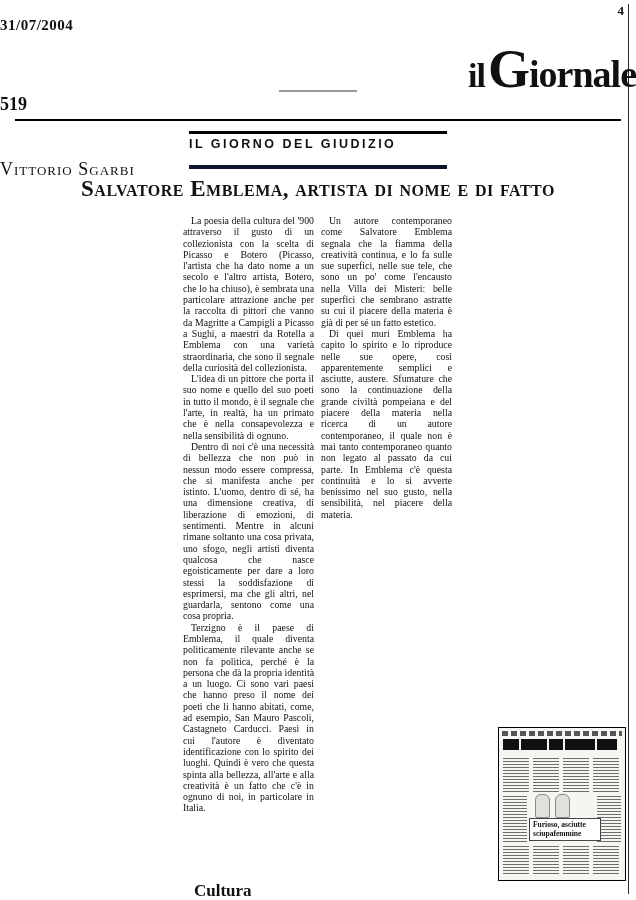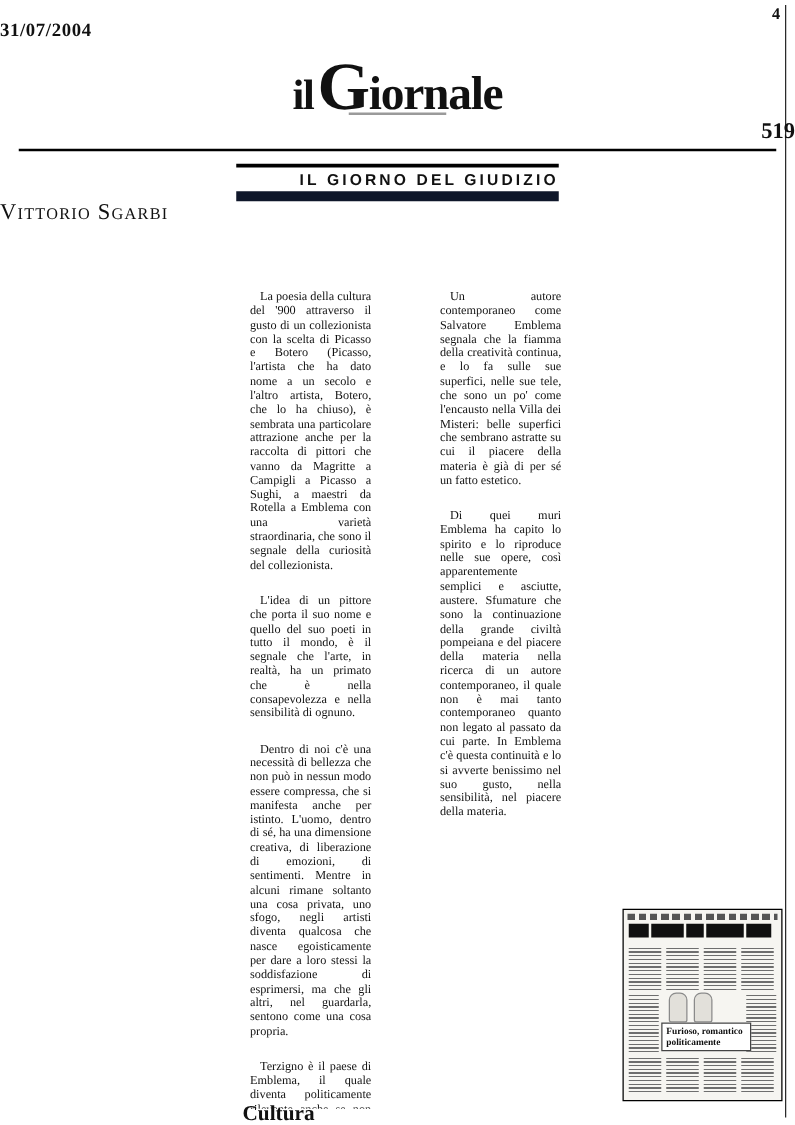--- a/index.html
+++ b/index.html
@@ -9,52 +9,52 @@
     font-family:"Liberation Serif", serif;
     overflow:hidden;
   }
   .abs { position:absolute; }
 
   .corner-num { right:12px; top:3px; font-size:13px; font-weight:bold; }
   .edge-line { right:7px; top:4px; bottom:6px; width:1px; background:#2a2a2a; }
 
   .date { left:0; right:0; top:17px; text-align:left; font-size:15px; font-weight:bold; letter-spacing:.5px; }
 
-  .masthead { left:0; right:0; top:42px; text-align:center; line-height:1; font-weight:bold; letter-spacing:-1px; }
+  .masthead { left:0; right:0; top:42px; text-align:right; line-height:1; font-weight:bold; letter-spacing:-1px; }
   .mh-il   { font-size:34px; }
   .mh-g    { font-size:54px; }
   .mh-rest { font-size:38px; }
   .tagline-bar { left:50%; top:90px; width:78px; height:2px; background:#9a9a9a; transform:translateX(-50%); }
 
-  .issue { left:0; right:0; top:94px; text-align:right; font-size:18px; font-weight:bold; }
+  .issue { left:0; right:0; top:94px; text-align:left; font-size:18px; font-weight:bold; }
 
   .rule-top { left:15px; right:15px; top:119px; height:2px; background:#000; }
 
   .kicker {
     left:50%; top:131px; transform:translateX(-50%);
-    width:258px; text-align:right;
-    border-top:3px solid #000; border-bottom:8px solid #0f172a;
-    padding:3px 0 2px;
+    width:258px; text-align:left;
+    border-top:3px solid #000; border-bottom:4px solid #0f172a;
+    padding:3px 0 14px;
     font-family:"Liberation Sans", sans-serif;
     font-size:12.5px; font-weight:bold; letter-spacing:2.5px; white-space:nowrap;
   }
 
   .byline { left:0; right:0; top:159px; text-align:left; font-variant:small-caps; font-size:18px; letter-spacing:1px; }
 
   .headline {
     left:10px; right:10px; top:176px; margin:0; text-align:center;
     font-variant:small-caps; font-weight:bold; font-size:23px; letter-spacing:.5px;
     line-height:1.1;
   }
 
   .col { top:215px; width:131px; height:672px; overflow:hidden;
          font-size:9.8px; line-height:11.3px; text-align:justify; }
   .col1 { left:183px; }
-  .col2 { left:335px; }
-  .col p.para { margin:17px; text-indent:8px; }
+  .col2 { left:321px; }
+  .col p.para { margin:0; text-indent:8px; }
 
   .footer-left  { left:194px; top:881px; font-size:17px; font-weight:bold; }
   .footer-right { right:16px;  top:883px; font-size:15px; font-weight:bold;margin-top:23px; }
 
   
   .thumb { left:498px; top:727px; width:126px; height:152px;
            border:1px solid #000; background:#f6f5f1; }
   .thumb .abs { position:absolute; }
   .ftext { background-image:repeating-linear-gradient(to bottom,#6e6e6e 0,#6e6e6e 1px,transparent 1px,transparent 3px); }
   .t-head { left:3px; right:3px; top:3px; height:5px;
@@ -87,20 +87,21 @@
   <div class="abs tagline-bar"></div>
 
   <div class="abs issue">519</div>
 
   <div class="abs rule-top"></div>
 
   <div class="abs kicker">IL GIORNO DEL GIUDIZIO</div>
 
   <div class="abs byline">Vittorio Sgarbi</div>
 
+  <h1 class="abs headline">Salvatore Emblema, artista di nome e di fatto</h1>
 
   <div class="abs col col1">
       <p class="para">La poesia della cultura del '900 attraverso il gusto di un collezionista con la scelta di Picasso e Botero (Picasso, l'artista che ha dato nome a un secolo e l'altro artista, Botero, che lo ha chiuso), è sembrata una particolare attrazione anche per la raccolta di pittori che vanno da Magritte a Campigli a Picasso a Sughi, a maestri da Rotella a Emblema con una varietà straordinaria, che sono il segnale della curiosità del collezionista.</p>
       <p class="para">L'idea di un pittore che porta il suo nome e quello del suo poeti in tutto il mondo, è il segnale che l'arte, in realtà, ha un primato che è nella consapevolezza e nella sensibilità di ognuno.</p>
       <p class="para">Dentro di noi c'è una necessità di bellezza che non può in nessun modo essere compressa, che si manifesta anche per istinto. L'uomo, dentro di sé, ha una dimensione creativa, di liberazione di emozioni, di sentimenti. Mentre in alcuni rimane soltanto una cosa privata, uno sfogo, negli artisti diventa qualcosa che nasce egoisticamente per dare a loro stessi la soddisfazione di esprimersi, ma che gli altri, nel guardarla, sentono come una cosa propria.</p>
       <p class="para">Terzigno è il paese di Emblema, il quale diventa politicamente rilevante anche se non fa politica, perché è la persona che dà la propria identità a un luogo. Ci sono vari paesi che hanno preso il nome dei poeti che li hanno abitati, come, ad esempio, San Mauro Pascoli, Castagneto Carducci. Paesi in cui l'autore è diventato identificazione con lo spirito dei luoghi. Quindi è vero che questa spinta alla bellezza, all'arte e alla creatività è un fatto che c'è in ognuno di noi, in particolare in Italia.</p>
     </div>
   <div class="abs col col2">
       <p class="para">Un autore contemporaneo come Salvatore Emblema segnala che la fiamma della creatività continua, e lo fa sulle sue superfici, nelle sue tele, che sono un po' come l'encausto nella Villa dei Misteri: belle superfici che sembrano astratte su cui il piacere della materia è già di per sé un fatto estetico.</p>
       <p class="para">Di quei muri Emblema ha capito lo spirito e lo riproduce nelle sue opere, così apparentemente semplici e asciutte, austere. Sfumature che sono la continuazione della grande civiltà pompeiana e del piacere della materia nella ricerca di un autore contemporaneo, il quale non è mai tanto contemporaneo quanto non legato al passato da cui parte. In Emblema c'è questa continuità e lo si avverte benissimo nel suo gusto, nella sensibilità, nel piacere della materia.</p>
@@ -118,21 +119,21 @@
     <div class="abs t-colrow" style="top:30px;">
       <div class="ftext" style="height:34px"></div>
       <div class="ftext" style="height:34px"></div>
       <div class="ftext" style="height:34px"></div>
       <div class="ftext" style="height:34px"></div>
     </div>
     <div class="abs ftext" style="left:4px; top:68px; width:24px; height:46px;"></div>
     <div class="abs fig" style="left:36px; top:66px; width:13px; height:22px;"></div>
     <div class="abs fig" style="left:56px; top:66px; width:13px; height:22px;"></div>
     <div class="abs ftext" style="left:98px; top:68px; width:24px; height:46px;"></div>
-    <div class="abs t-caption">Furioso, romantico politicamente</div>
+    <div class="abs t-caption">Furioso, asciutte sciupafemmine</div>
     <div class="abs t-colrow" style="top:118px;">
       <div class="ftext" style="height:28px"></div>
       <div class="ftext" style="height:28px"></div>
       <div class="ftext" style="height:28px"></div>
       <div class="ftext" style="height:28px"></div>
     </div>
   </div>
 
   <div class="abs footer-left">Cultura</div>
   <div class="abs footer-right">Da pag.24</div>

